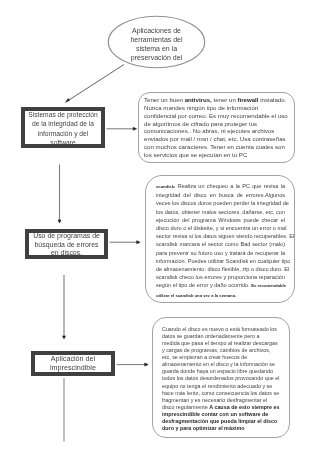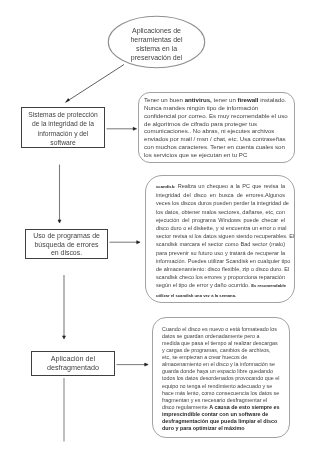--- a/index.html
+++ b/index.html
@@ -3,21 +3,21 @@
 <meta charset="utf-8">
 <title>Aplicaciones de herramientas del sistema</title>
 <style>
   html,body{margin:0;padding:0;background:#ffffff;}
   body{width:320px;height:453px;position:relative;overflow:hidden;
        font-family:"Liberation Sans",sans-serif;color:#434343;
        -webkit-font-smoothing:antialiased;}
   .canvas{position:absolute;left:0;top:0;width:320px;height:453px;}
   svg.edges{position:absolute;left:0;top:0;width:320px;height:453px;pointer-events:none;}
 
-  .node{position:absolute;box-sizing:border-box;border:1px solid #404040;
+  .node{position:absolute;box-sizing:border-box;border:4px solid #404040;
         background:#ffffff;display:flex;flex-direction:column;
         align-items:center;justify-content:center;text-align:center;}
   .node .ln{display:block;white-space:pre;}
 
   .ellipse-text{position:absolute;text-align:center;display:flex;
         flex-direction:column;align-items:center;justify-content:center;}
   .ellipse-text .ln{display:block;white-space:pre;}
 
   .note{position:absolute;box-sizing:border-box;border:1px solid #a2a2a2;
         background:#ffffff;}
@@ -84,21 +84,21 @@
     </div>
 
   <div class="node" style="left:25px;top:229px;width:83px;height:30px;font-size:6.95px;line-height:8.85px;padding-top:2px;">
       <span class="ln">Uso de programas de</span>
       <span class="ln">búsqueda de errores</span>
       <span class="ln">en discos.</span>
     </div>
 
   <div class="node" style="left:31px;top:351px;width:84px;height:25px;font-size:7.2px;line-height:8.85px;">
       <span class="ln">Aplicación del</span>
-      <span class="ln">desfragmentado</span>
+      <span class="ln">imprescindible</span>
     </div>
 
   <div class="note" style="left:138px;top:92px;width:157px;height:71px;padding:3px 0 0 5px;font-size:6.1px;line-height:7.85px;border-radius:12px;">
       <span class="ln"><span>Tener un buen </span><b>antivirus,</b><span> tener un </span><b>firewall</b><span> instalado.</span></span>
       <span class="ln"><span>Nunca mandes ningún tipo de información</span></span>
       <span class="ln"><span>confidencial por correo. Es muy recomendable el uso</span></span>
       <span class="ln"><span>de algoritmos de cifrado para proteger tus</span></span>
       <span class="ln"><span>comunicaciones.. No abras, ni ejecutes archivos</span></span>
       <span class="ln"><span>enviados por mail / msn / chat, etc. Usa contraseñas</span></span>
       <span class="ln"><span>con muchos caracteres. Tener en cuenta cuales son</span></span>

